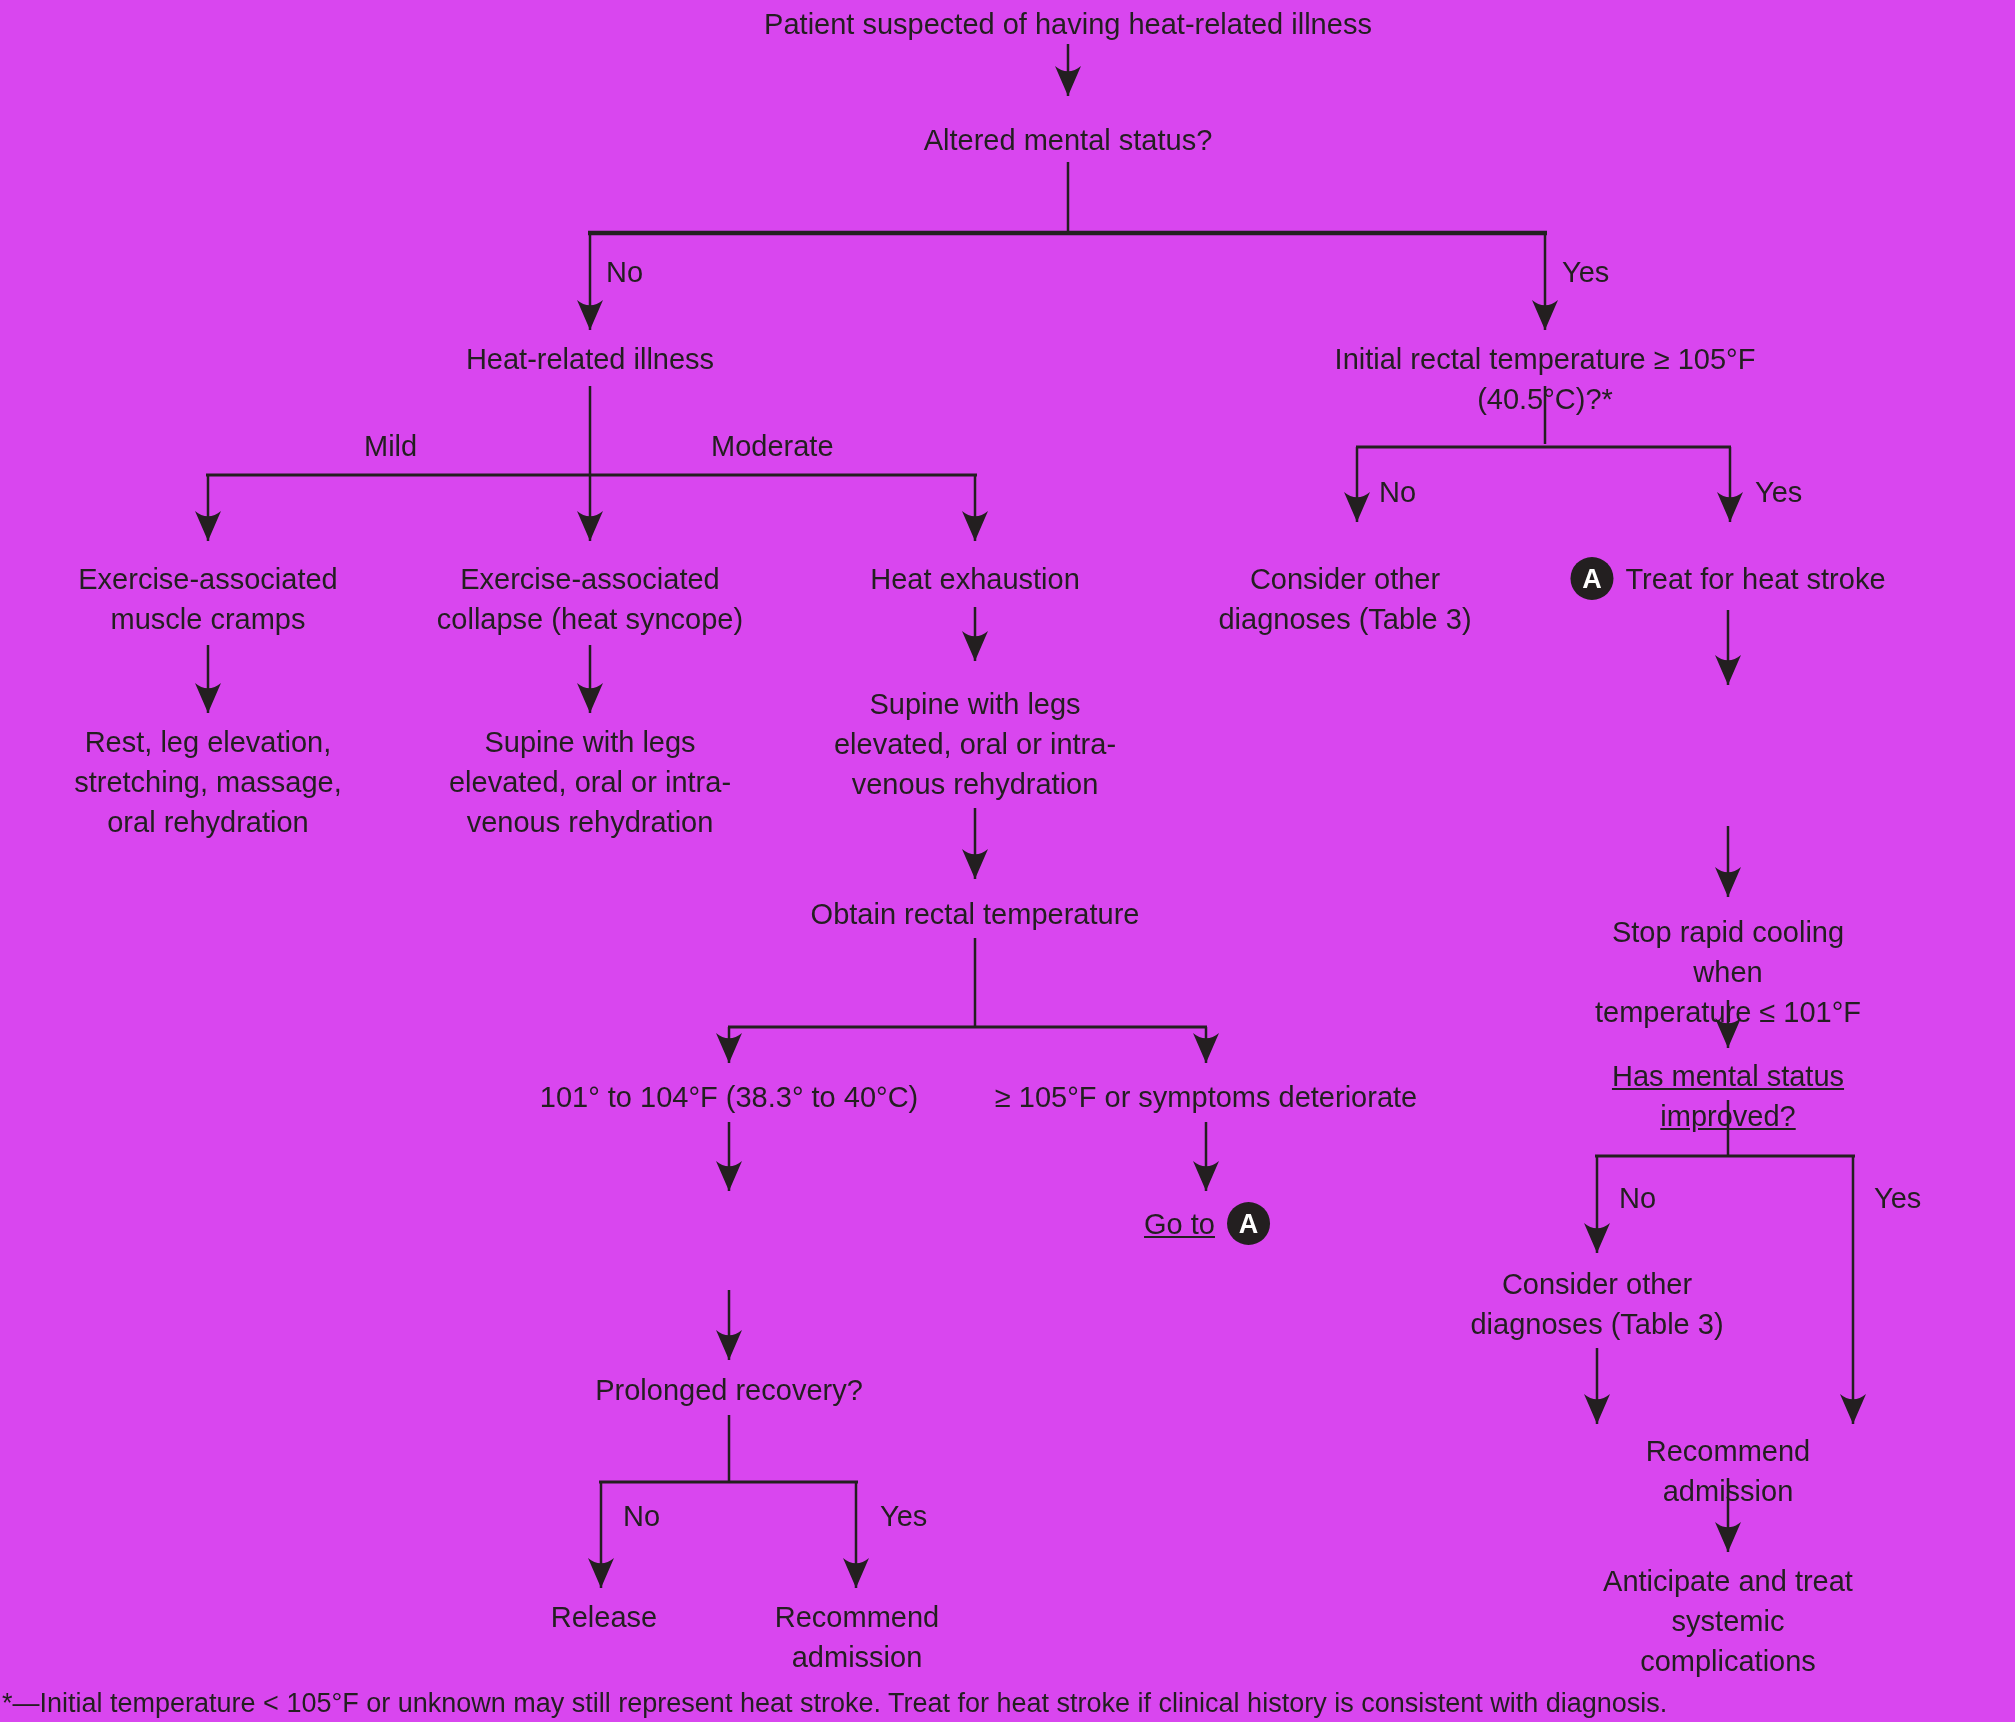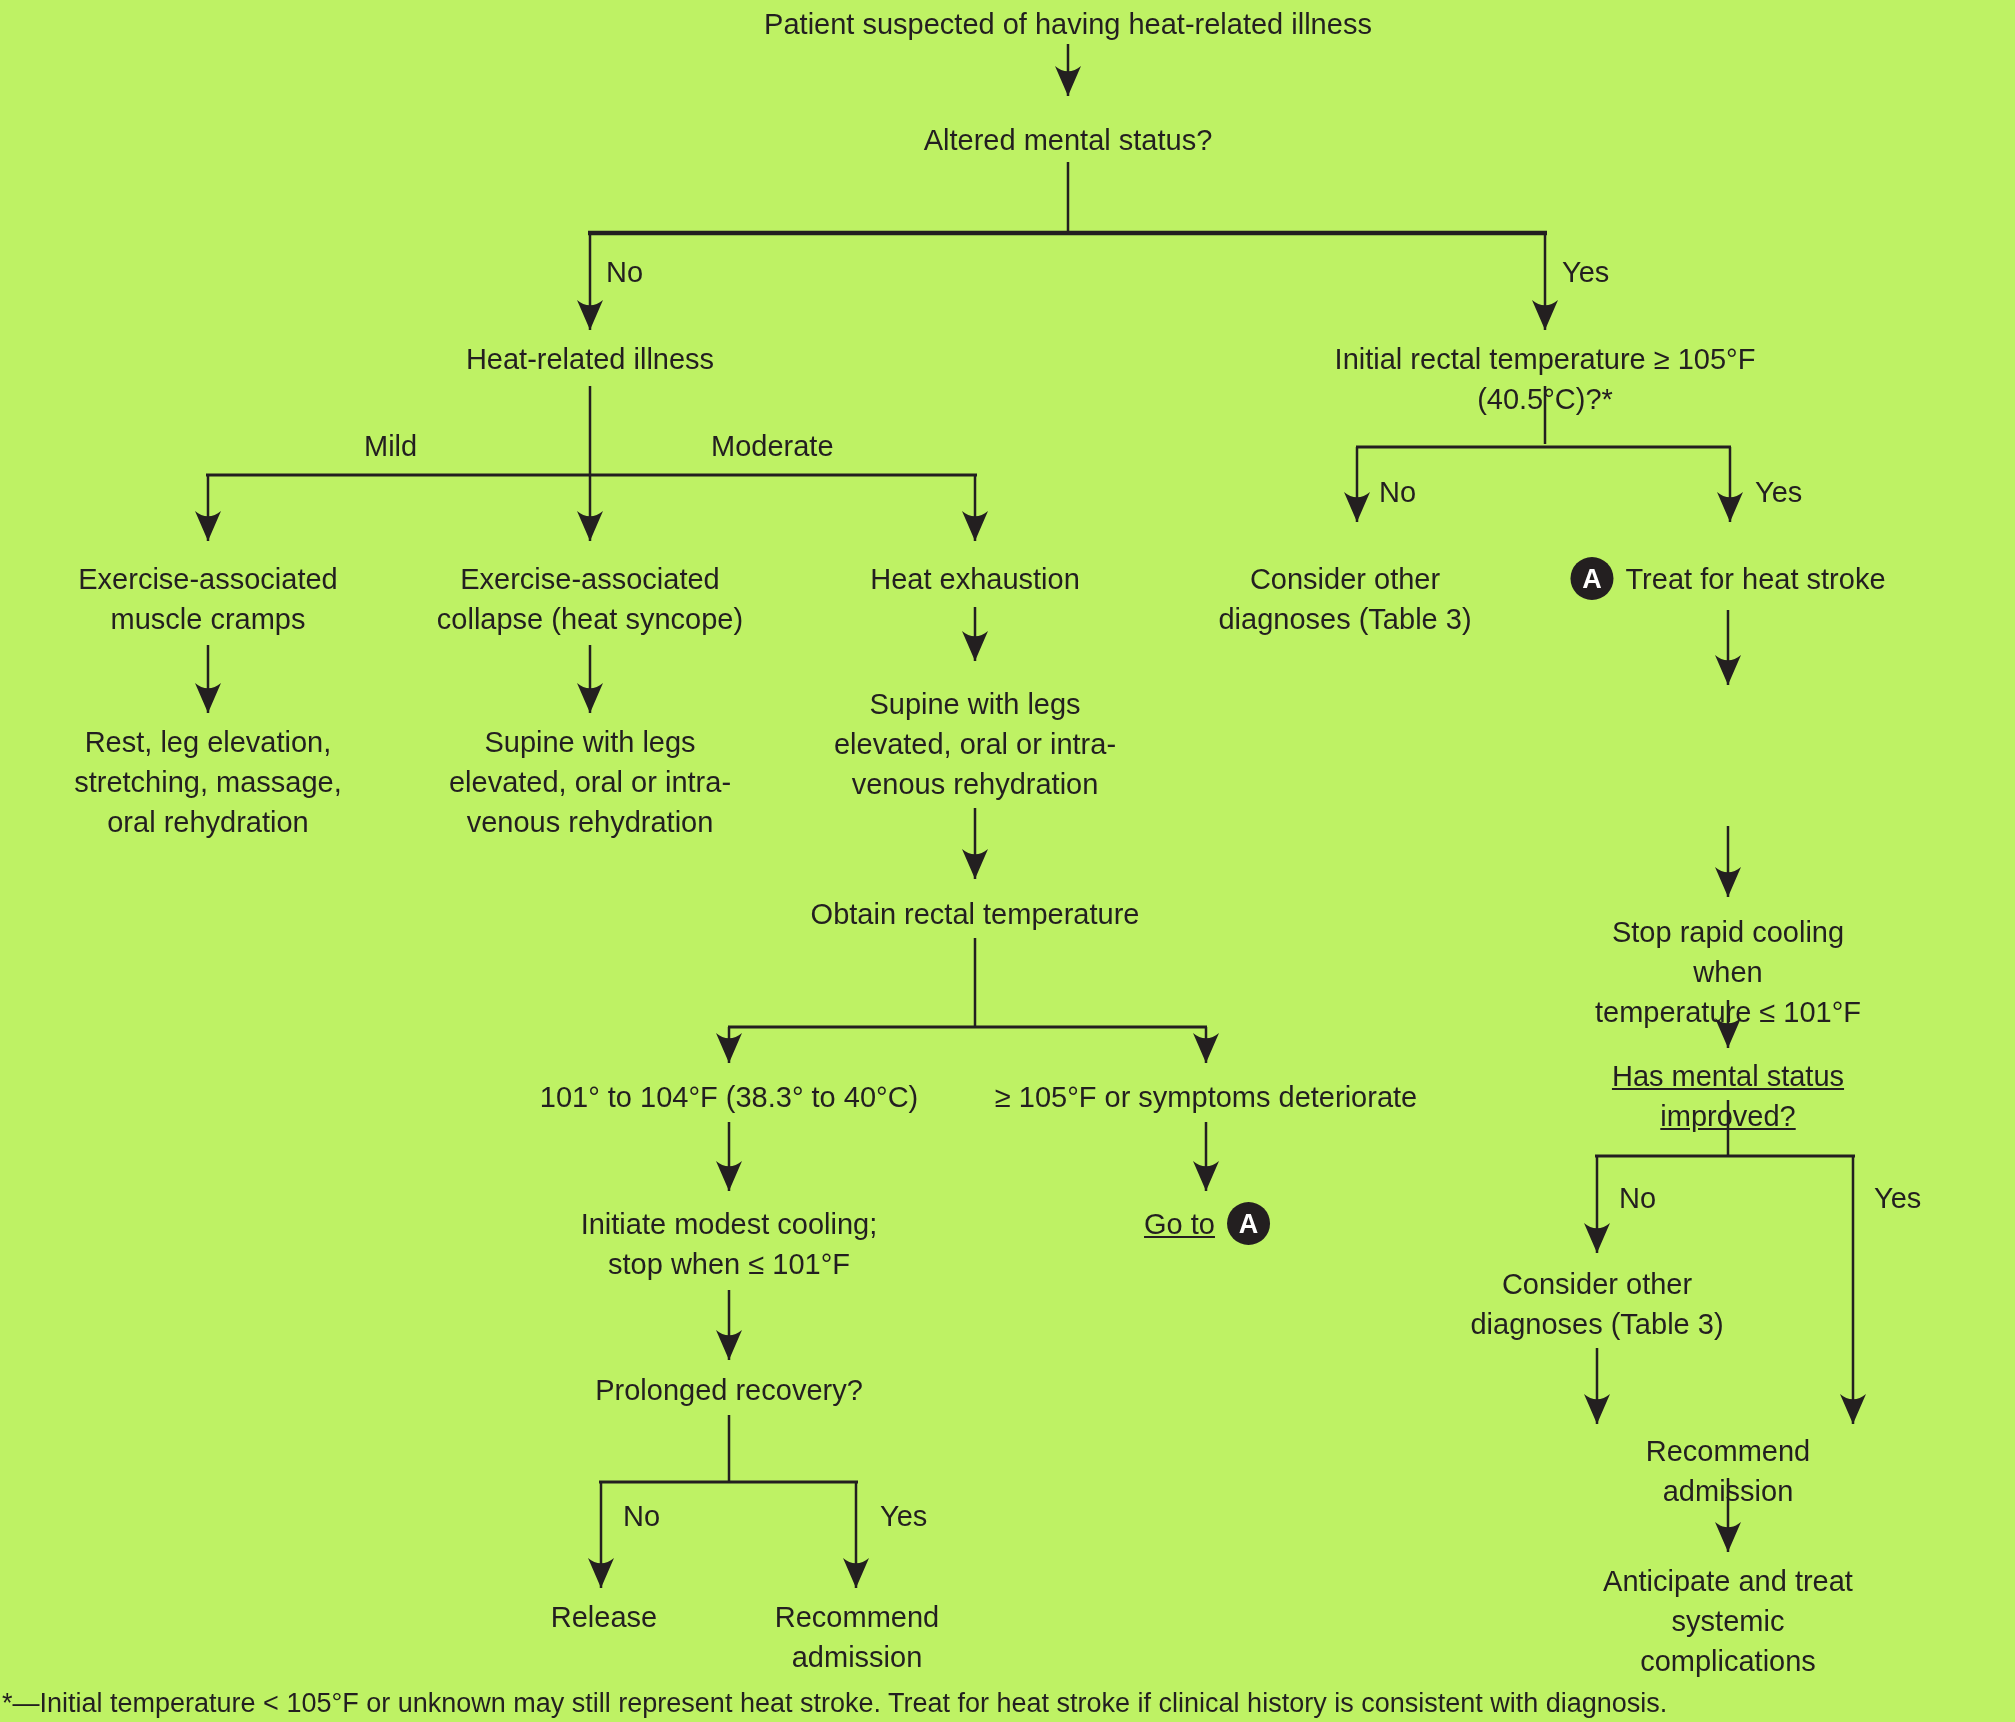--- a/index.html
+++ b/index.html
@@ -1,19 +1,19 @@
 <!DOCTYPE html>
 <html><head>
 <meta charset="utf-8">
 <style>
   html,body{margin:0;padding:0;background:#ffffff;}
   .stage{
     position:relative;
     width:2015px;height:1722px;
-    background:#bef264;
+    background:#d946ef;
     font-family:"Liberation Sans", sans-serif;
     color:#231f20;
     overflow:hidden;
   }
   .connectors{position:absolute;left:0;top:0;}
   .connectors line{stroke:#231f20;}
   .shaft{stroke-width:2.5px;}
   .branch{stroke-width:3px;}
   .branch-main{stroke-width:4.5px;}
   .node{
@@ -141,22 +141,20 @@
 venous rehydration</div>
   <div class="node" style="left:975px;top:684px;">Supine with legs
 elevated, oral or intra-
 venous rehydration</div>
 
   <div class="node" style="left:975px;top:894px;">Obtain rectal temperature</div>
 
   <div class="node" style="left:729px;top:1077px;">101° to 104°F (38.3° to 40°C)</div>
   <div class="node" style="left:1206px;top:1077px;">≥ 105°F or symptoms deteriorate</div>
 
-  <div class="node" style="left:729px;top:1204px;">Initiate modest cooling;
-stop when ≤ 101°F</div>
 
   <div class="group" style="left:1207px;top:1202px;text-decoration:underline;">
     <span>Go to</span>
     <span class="badge">A</span>
   </div>
 
   <div class="node" style="left:729px;top:1370px;">Prolonged recovery?</div>
 
   <div class="edge-label" style="left:623px;top:1496px;">No</div>
   <div class="edge-label" style="left:880px;top:1496px;">Yes</div>

